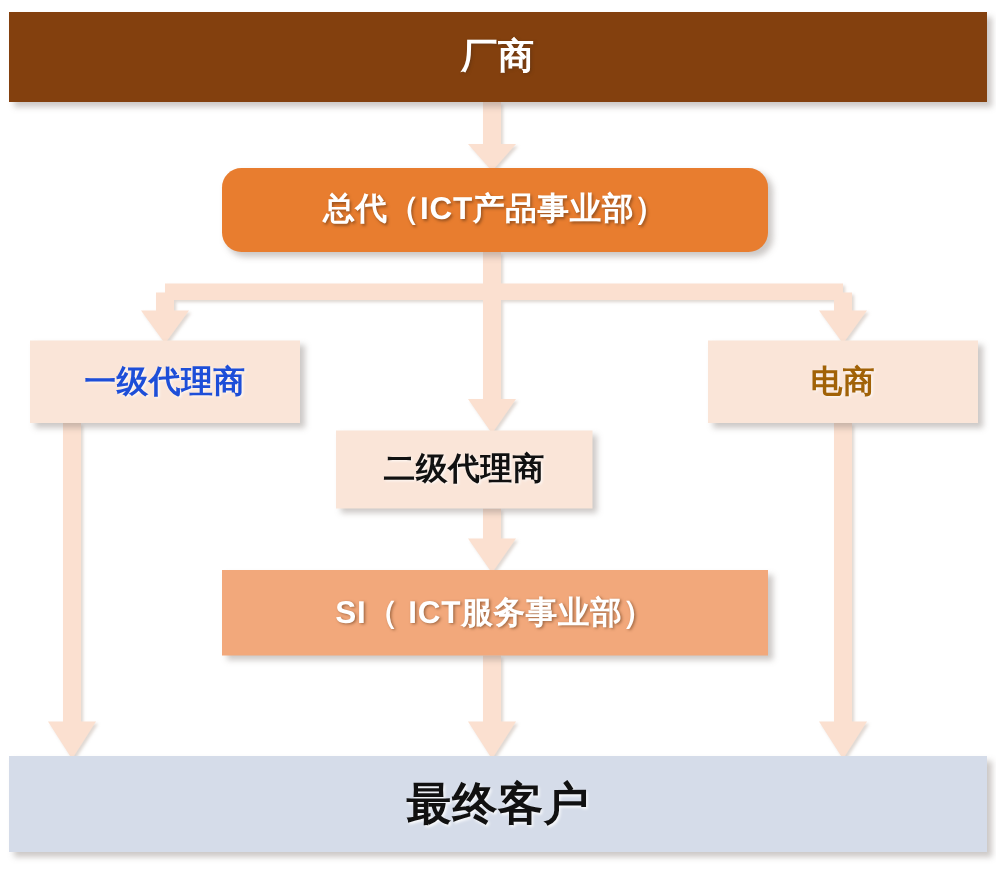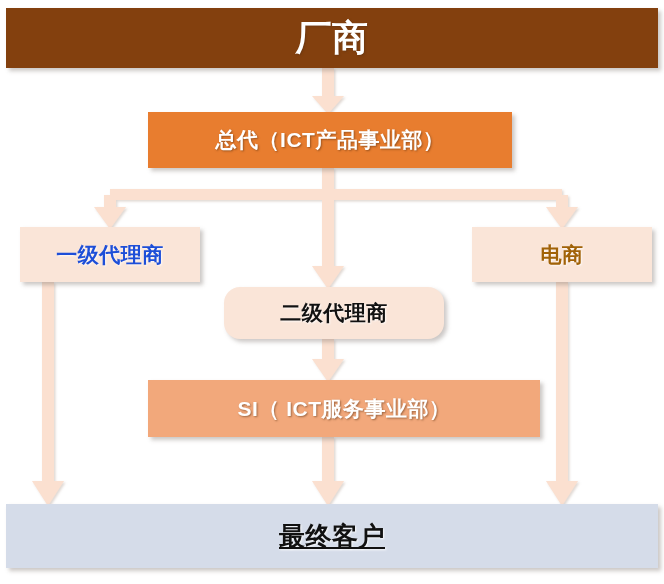--- a/index.html
+++ b/index.html
@@ -33,45 +33,45 @@
     letter-spacing: 0.5px;
     font-weight: bold;
     z-index: 2;
     box-shadow: 3px 3px 4px rgba(120,110,105,0.38);
   }
   .node span { display: block; line-height: 1.1; }
 
   
   .n-manufacturer {
     left: 6px;  top: 8px;   width: 652px; height: 60px;
-    background: #83400e; color: #ffffff; font-size: 36px;
+    background: #83400e; color: #ffffff; font-size: 24px;
   }
   .n-general-agent {
     left: 148px; top: 112px; width: 364px; height: 56px;
-    background: #e87d2f; color: #ffffff; font-size: 21px;
+    background: #e87d2f; color: #ffffff; font-size: 21px; border-radius: 13px;
   }
   .n-tier1 {
     left: 20px;  top: 227px; width: 180px; height: 55px;
     background: #fae5d8; color: #1d4ed8; font-size: 21px;
   }
   .n-ecommerce {
     left: 472px; top: 227px; width: 180px; height: 55px;
     background: #fae5d8; color: #a16207; font-size: 21px;
   }
   .n-tier2 {
-    left: 224px; top: 287px; width: 220px; height: 52px;
-    background: #fae5d8; color: #111111; font-size: 21px; border-radius: 16px;
+    left: 224px; top: 287px; width: 171px; height: 52px;
+    background: #fae5d8; color: #111111; font-size: 21px;
   }
   .n-si {
-    left: 148px; top: 380px; width: 392px; height: 57px;
+    left: 148px; top: 380px; width: 364px; height: 57px;
     background: #f2a87b; color: #ffffff; font-size: 21px;
   }
   .n-customer {
     left: 6px;   top: 504px; width: 652px; height: 64px;
-    background: #d5dce9; color: #111111; font-size: 26px; text-decoration: underline;
+    background: #d5dce9; color: #111111; font-size: 30px;
   }
 
   
   .n-manufacturer span,
   .n-general-agent span,
   .n-si span {
     text-shadow: 1px 1px 2px rgba(90,50,20,0.55);
   }
   .n-tier1 span,
   .n-ecommerce span,

